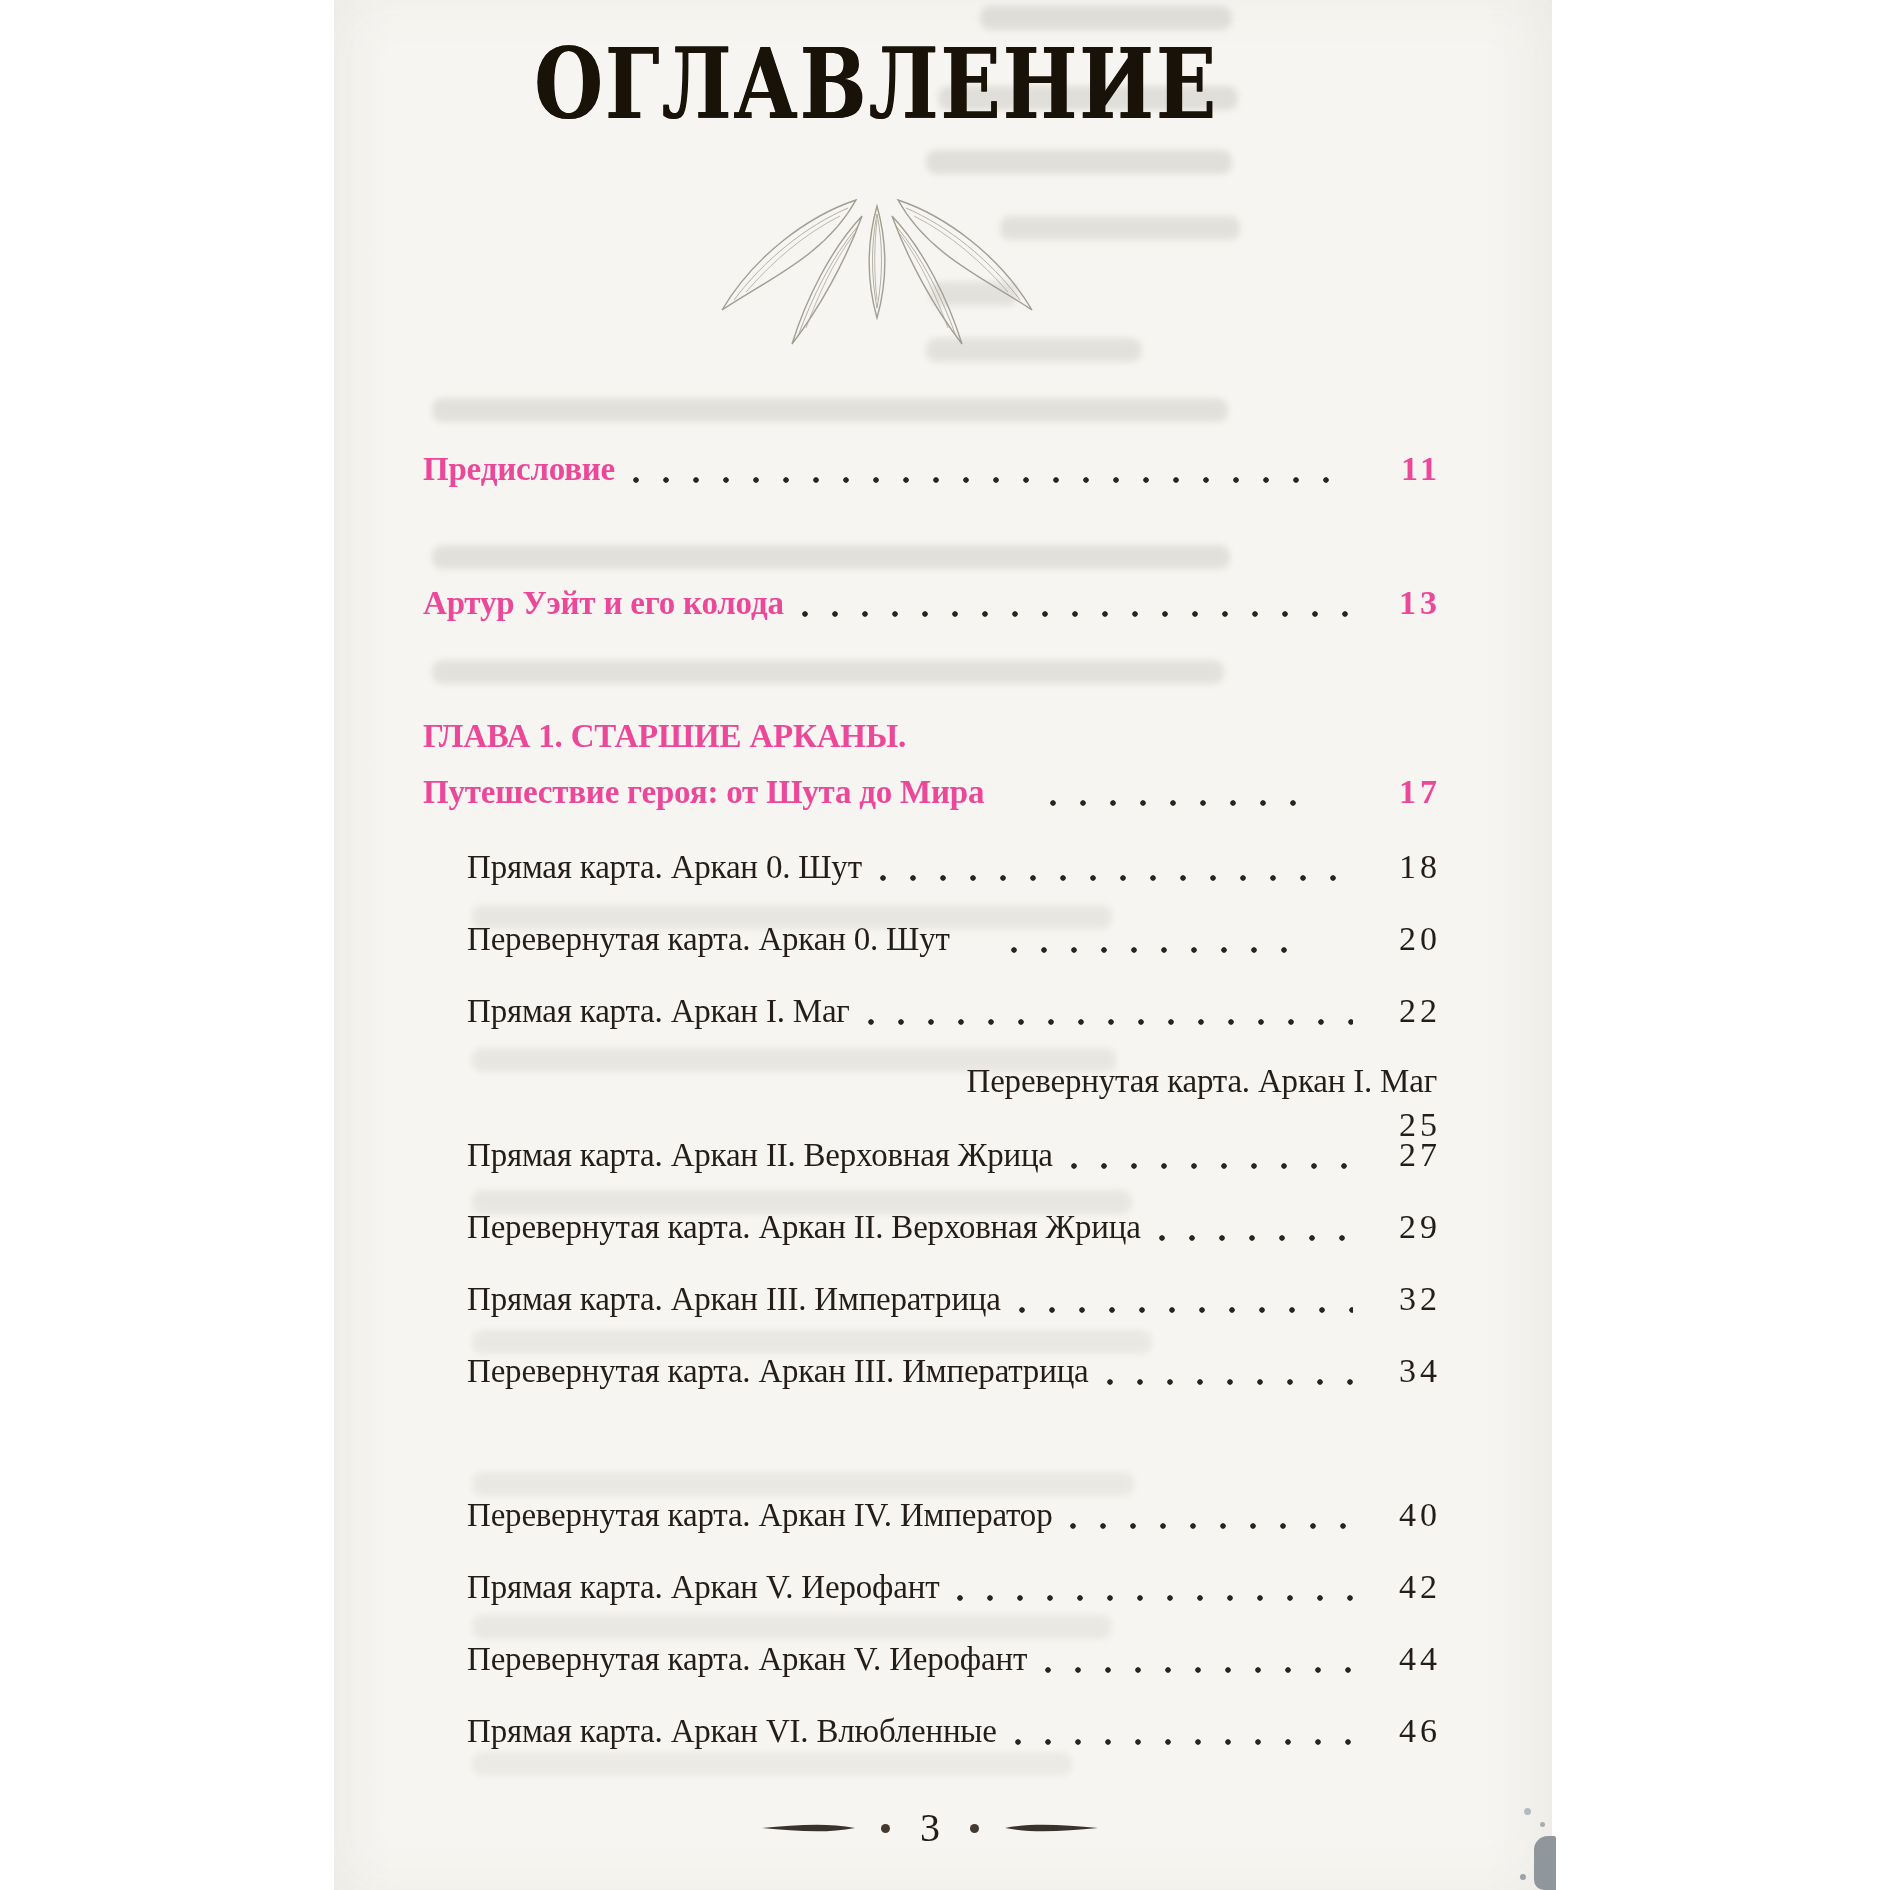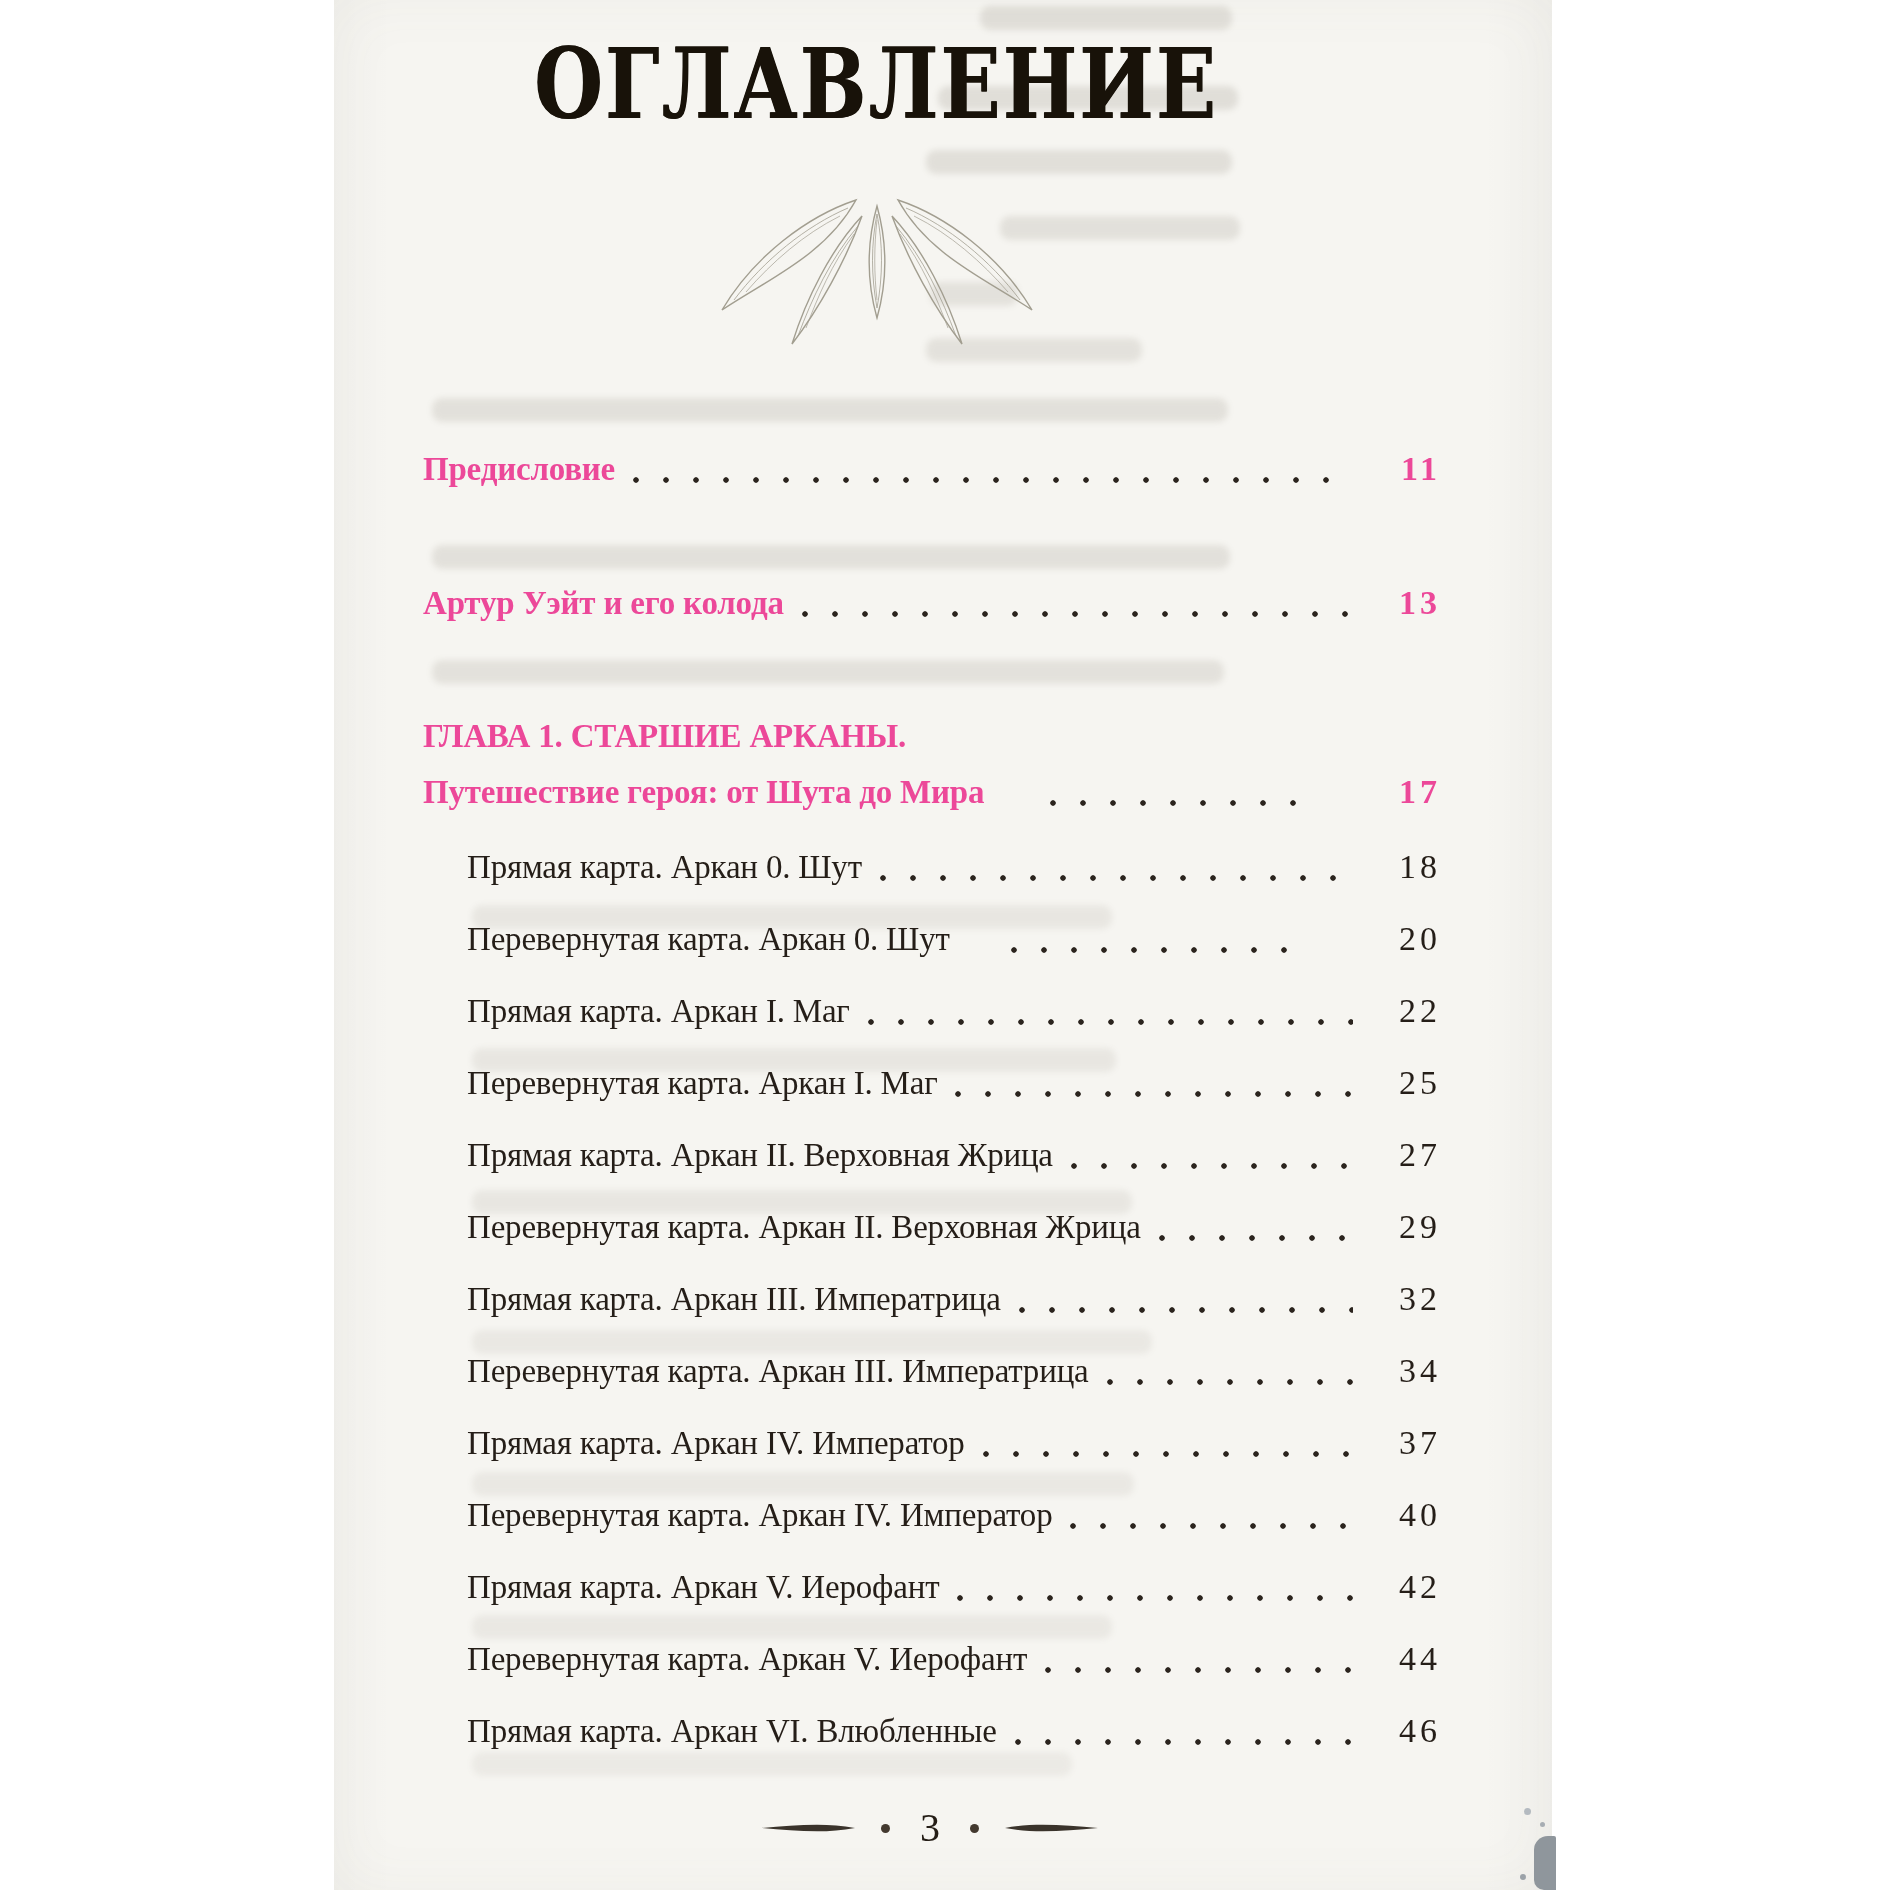--- a/index.html
+++ b/index.html
@@ -157,21 +157,21 @@
       <div class="toc-row indent" style="top: 915px; gap: 43px;">
         <span class="label">Перевернутая карта. Аркан 0. Шут</span>
         <span class="leader"></span>
         <span class="pnum">20</span>
       </div>
       <div class="toc-row indent" style="top: 987px;">
         <span class="label">Прямая карта. Аркан I. Маг</span>
         <span class="leader"></span>
         <span class="pnum">22</span>
       </div>
-      <div class="toc-row indent" style="top: 1059px;">
+      <div class="toc-row indent" style="top: 1059px; flex-direction: column;">
         <span class="label">Перевернутая карта. Аркан I. Маг</span>
         <span class="leader"></span>
         <span class="pnum">25</span>
       </div>
       <div class="toc-row indent" style="top: 1131px;">
         <span class="label">Прямая карта. Аркан II. Верховная Жрица</span>
         <span class="leader"></span>
         <span class="pnum">27</span>
       </div>
       <div class="toc-row indent" style="top: 1203px;">
@@ -181,25 +181,20 @@
       </div>
       <div class="toc-row indent" style="top: 1275px;">
         <span class="label">Прямая карта. Аркан III. Императрица</span>
         <span class="leader"></span>
         <span class="pnum">32</span>
       </div>
       <div class="toc-row indent" style="top: 1347px;">
         <span class="label">Перевернутая карта. Аркан III. Императрица</span>
         <span class="leader"></span>
         <span class="pnum">34</span>
-      </div>
-      <div class="toc-row indent" style="top: 1419px;">
-        <span class="label">Прямая карта. Аркан IV. Император</span>
-        <span class="leader"></span>
-        <span class="pnum">37</span>
       </div>
       <div class="toc-row indent" style="top: 1491px;">
         <span class="label">Перевернутая карта. Аркан IV. Император</span>
         <span class="leader"></span>
         <span class="pnum">40</span>
       </div>
       <div class="toc-row indent" style="top: 1563px;">
         <span class="label">Прямая карта. Аркан V. Иерофант</span>
         <span class="leader"></span>
         <span class="pnum">42</span>

